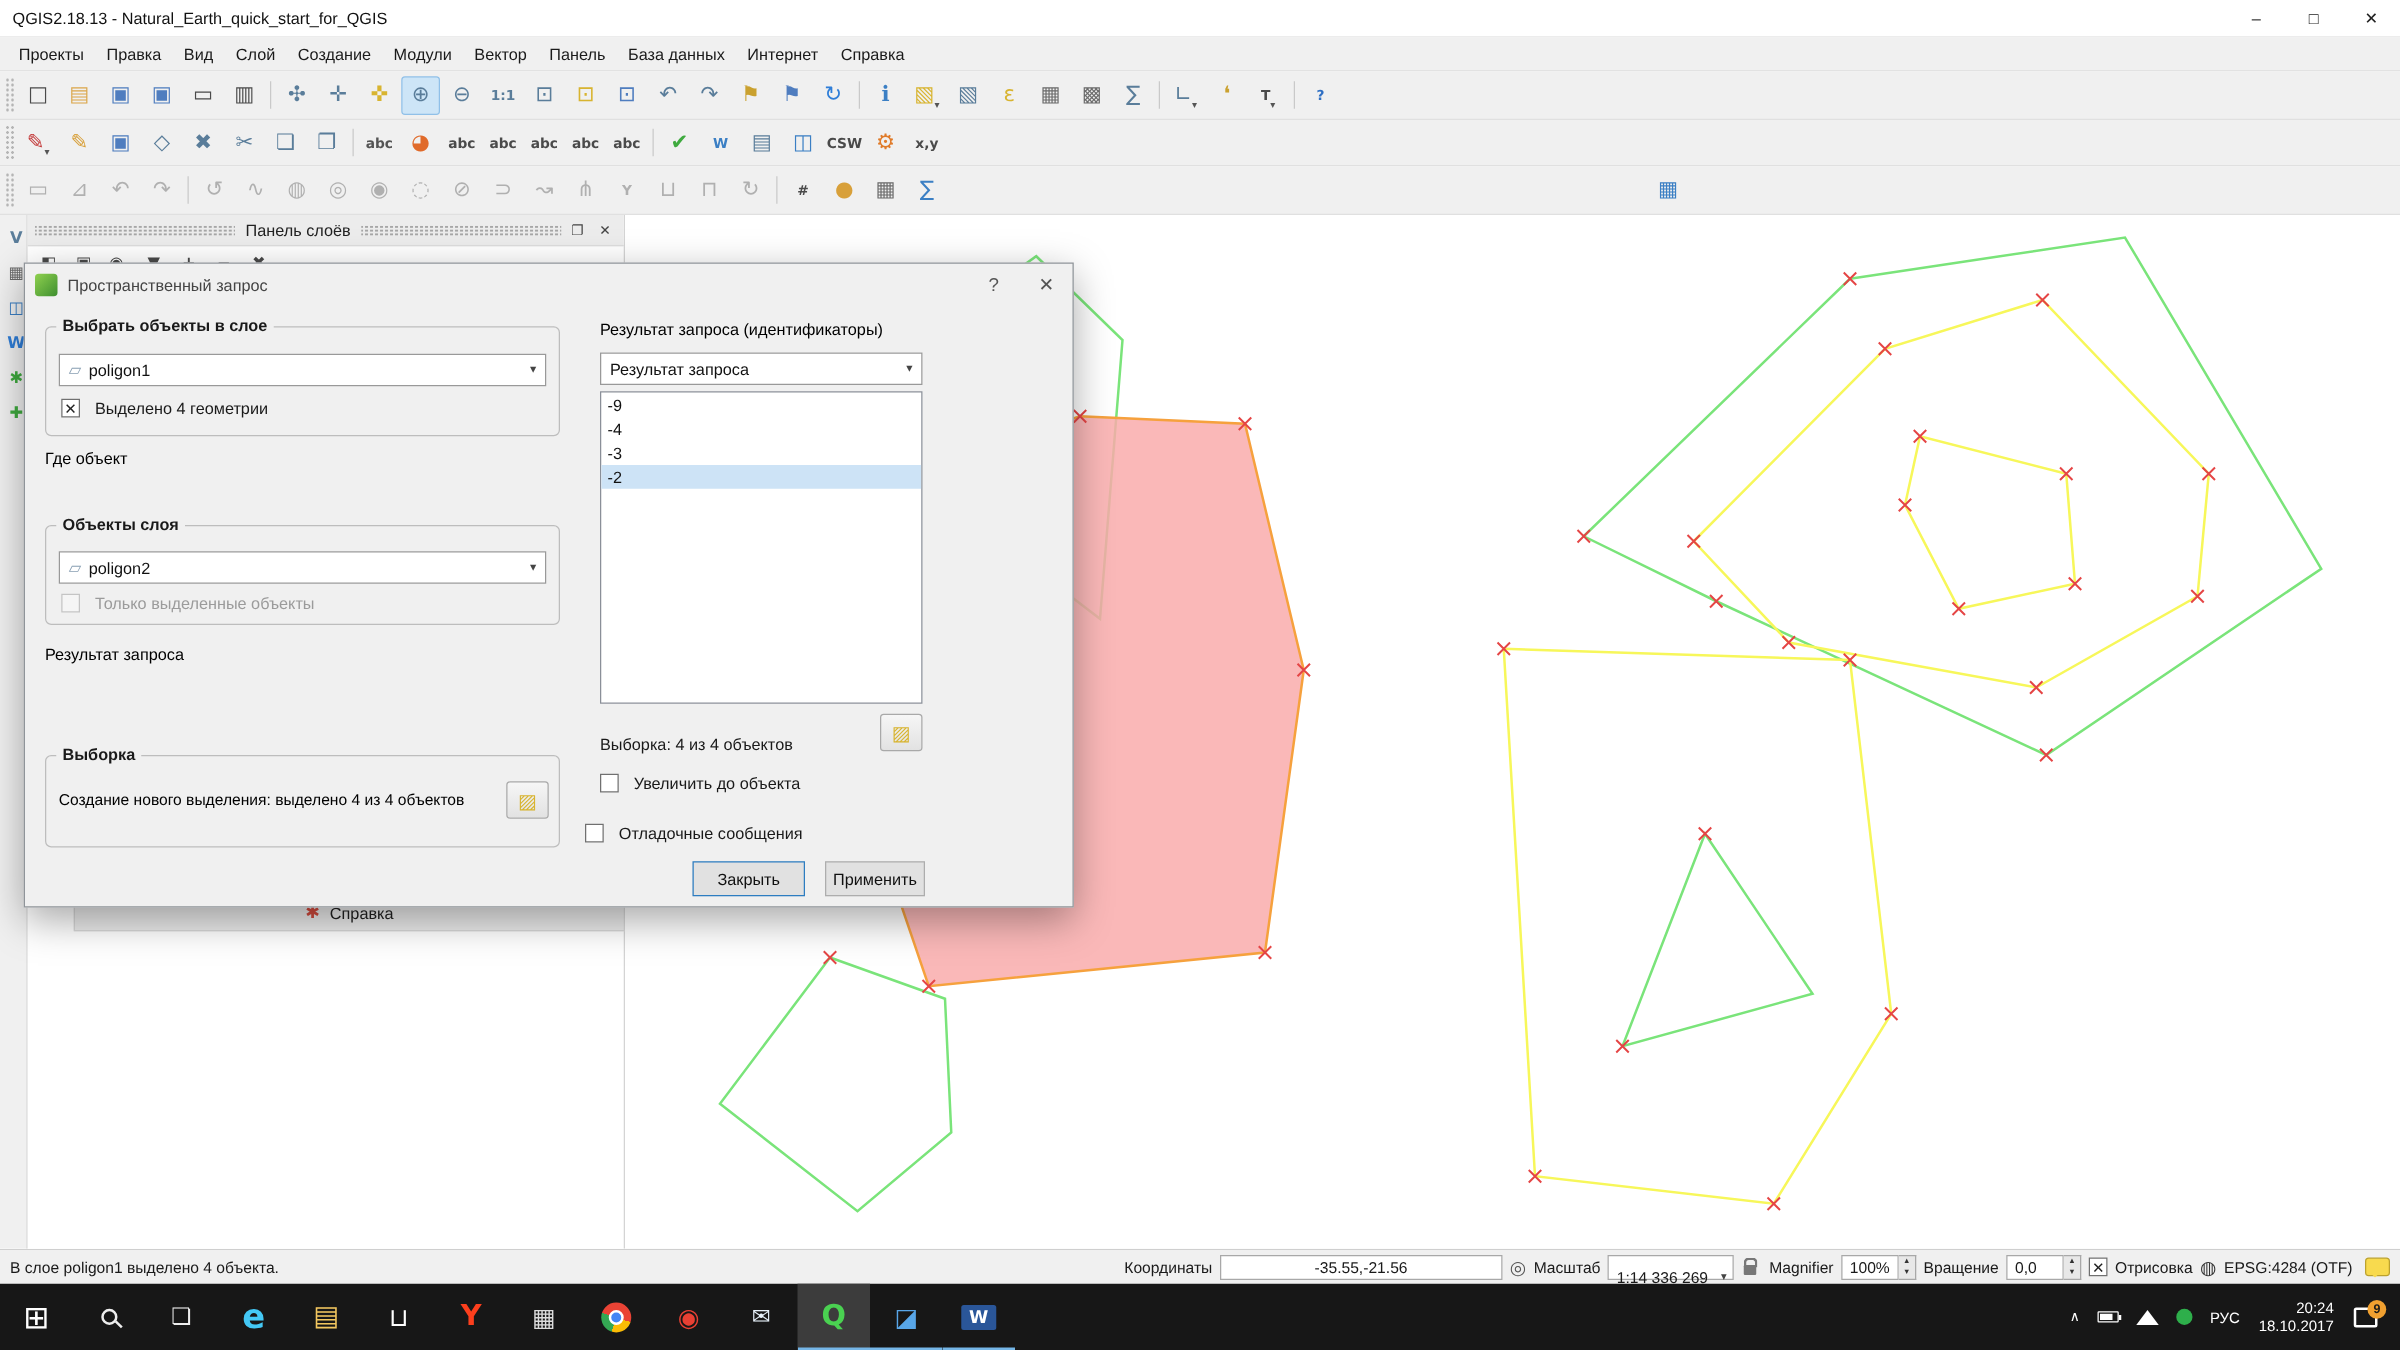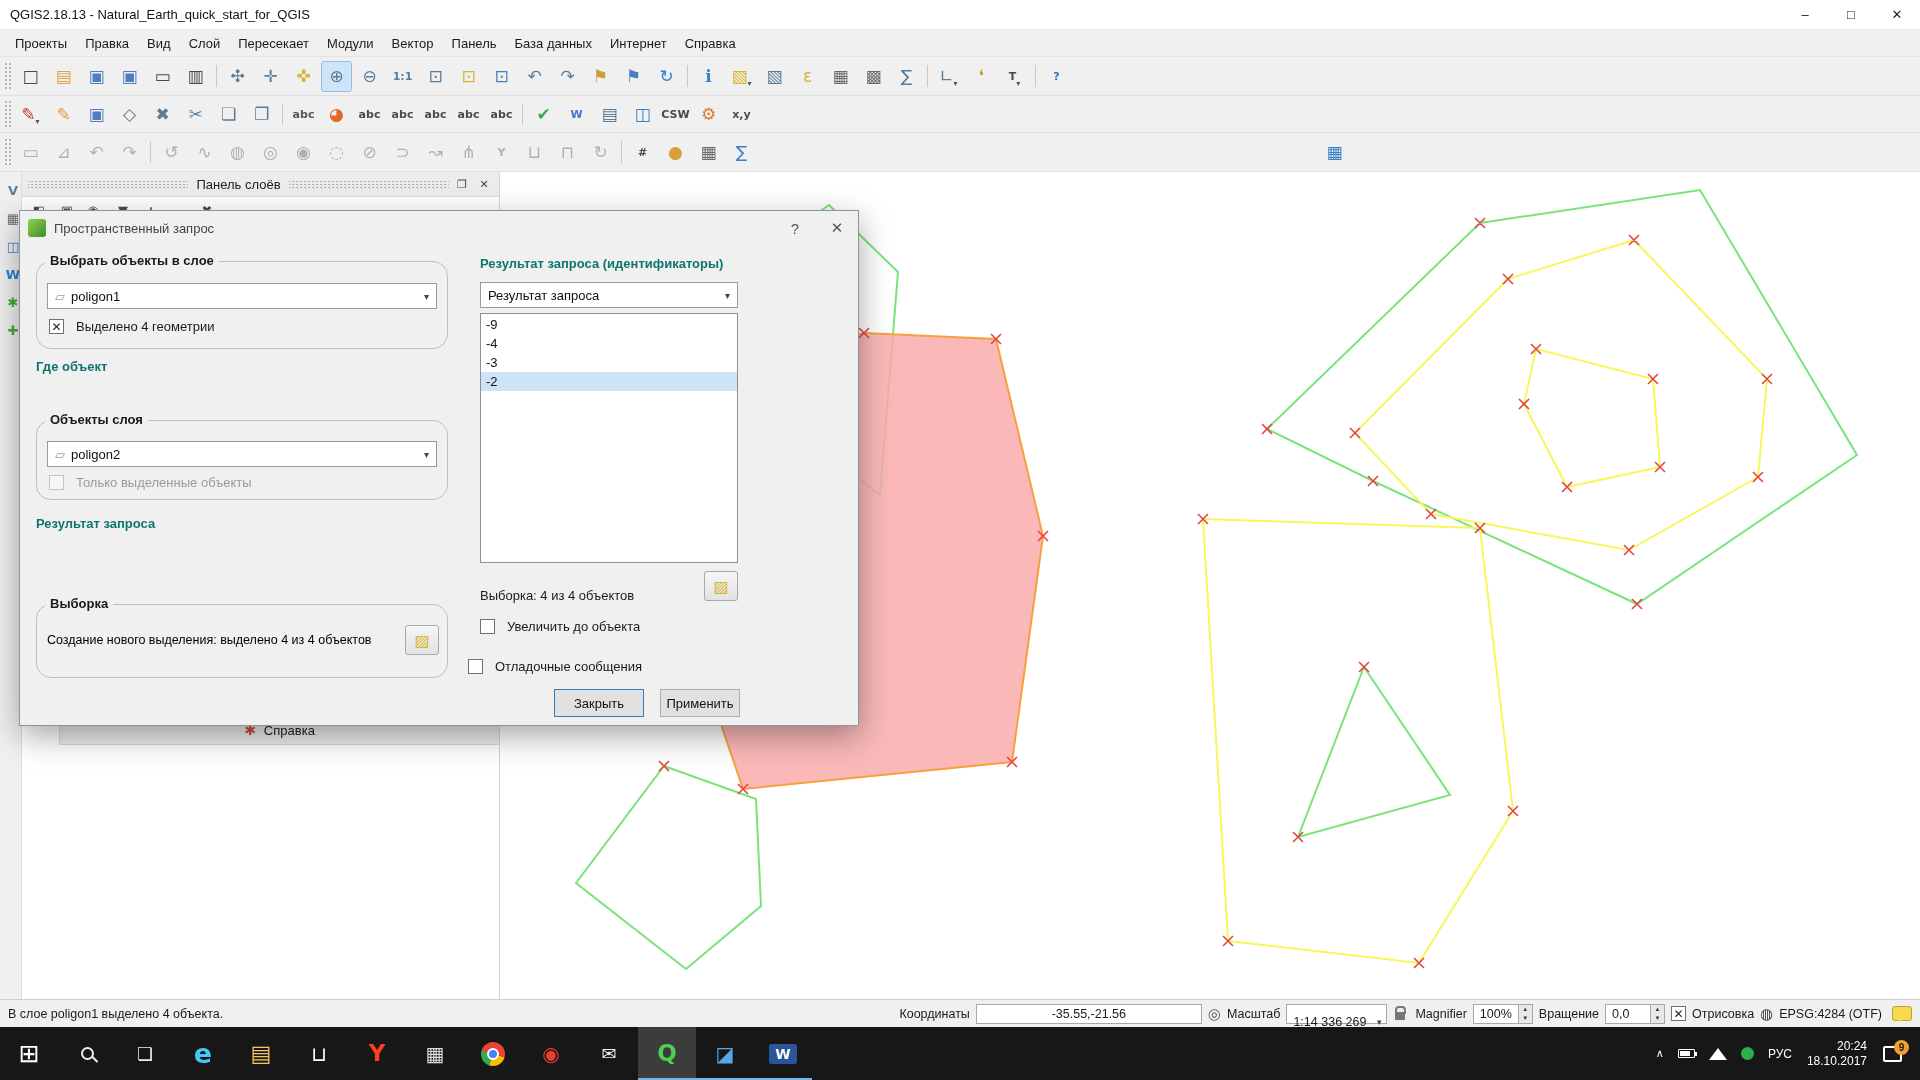--- a/index.html
+++ b/index.html
@@ -47,23 +47,23 @@
   .context-row{position:absolute;left:37px;top:543px;width:441px;height:30px;background:#ececec;border:1px solid #d8d8d8;display:flex;align-items:center;justify-content:center;gap:8px;font-size:13px;color:#222}
   .ctx-ic{color:#d24b3e;font-size:14px;font-family:"DejaVu Sans",sans-serif}
   #map-svg{position:absolute;left:0;top:0;z-index:3}
 
   
   .dialog{position:absolute;left:19px;top:38px;width:840px;height:516px;background:#f0f0f0;border:1px solid #8f9499;box-shadow:0 10px 30px rgba(0,0,0,.35);z-index:10;font-size:13px}
   .dlg-titlebar{position:absolute;left:0;top:0;right:0;height:34px;display:flex;align-items:center;padding-left:8px}
   .dlg-icon{width:18px;height:18px;border-radius:3px;background:linear-gradient(135deg,#8fd14f,#3e8e2f);margin-right:8px;flex:0 0 auto}
   .dlg-title{color:#444;font-size:13px;flex:1;white-space:nowrap}
   .dlg-btn{width:42px;height:34px;display:flex;align-items:center;justify-content:center;color:#555;font-size:15px}
-  .grp{position:absolute;border:1px solid #bdbdbd;border-radius:15px}
+  .grp{position:absolute;border:1px solid #bdbdbd;border-radius:5px}
   .gtitle{position:absolute;top:-9px;left:8px;background:#f0f0f0;padding:0 5px;font-weight:700;font-size:13px;color:#1a1a1a;white-space:nowrap}
-  .blabel{font-weight:700;font-size:13px;color:#0f766e;white-space:nowrap}
+  .blabel{font-weight:400;font-size:13px;color:#000000;white-space:nowrap}
   .combo{position:absolute;height:26px;background:#fff;border:1px solid #999;display:flex;align-items:center;padding:0 24px 0 7px;font-size:13px;color:#111;white-space:nowrap}
   .combo::after{content:"▾";position:absolute;right:7px;top:50%;transform:translateY(-50%);font-size:10px;color:#444}
   .combo .lyr{font-style:normal;color:#8aa0b4;margin-right:6px;font-size:13px;font-family:"DejaVu Sans",sans-serif}
   .cbrow{position:absolute;display:flex;align-items:center;gap:12px;font-size:13px;color:#1a1a1a;white-space:nowrap}
   .cbx{width:15px;height:15px;background:#fff;border:1px solid #707070;display:inline-flex;align-items:center;justify-content:center;font-size:12px;color:#222;flex:0 0 auto}
   .cbx.checked::after{content:"✕";font-weight:700}
   .cbrow.disabled{color:#9b9b9b}
   .cbrow.disabled .cbx{border-color:#c4c4c4;background:#f5f5f5}
   .seltext{position:absolute;font-size:12.5px;color:#000000}
   .ibtn{position:absolute;width:34px;height:30px;border:1px solid #a9a9a9;border-radius:3px;background:linear-gradient(#f6f6f6,#e2e2e2);display:flex;align-items:center;justify-content:center}
@@ -144,21 +144,21 @@
       <span class="wc">✕</span>
     </div>
   </div>
 
   <div class="menubar">
 
   <span class="menu-item">Проекты</span>
       <span class="menu-item">Правка</span>
       <span class="menu-item">Вид</span>
       <span class="menu-item">Слой</span>
-      <span class="menu-item">Пересекает</span>
+      <span class="menu-item">Создание</span>
       <span class="menu-item">Модули</span>
       <span class="menu-item">Вектор</span>
       <span class="menu-item">Панель</span>
       <span class="menu-item">База данных</span>
       <span class="menu-item">Интернет</span>
       <span class="menu-item">Справка</span>
     </div>
 
   <div class="toolbar tb-row1">
 

